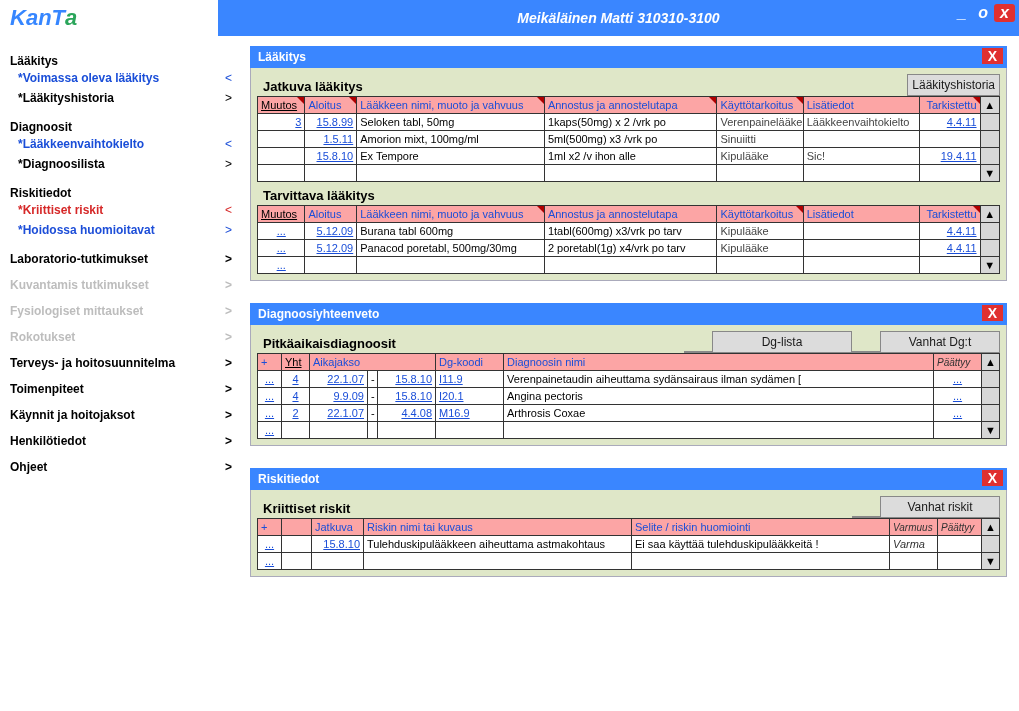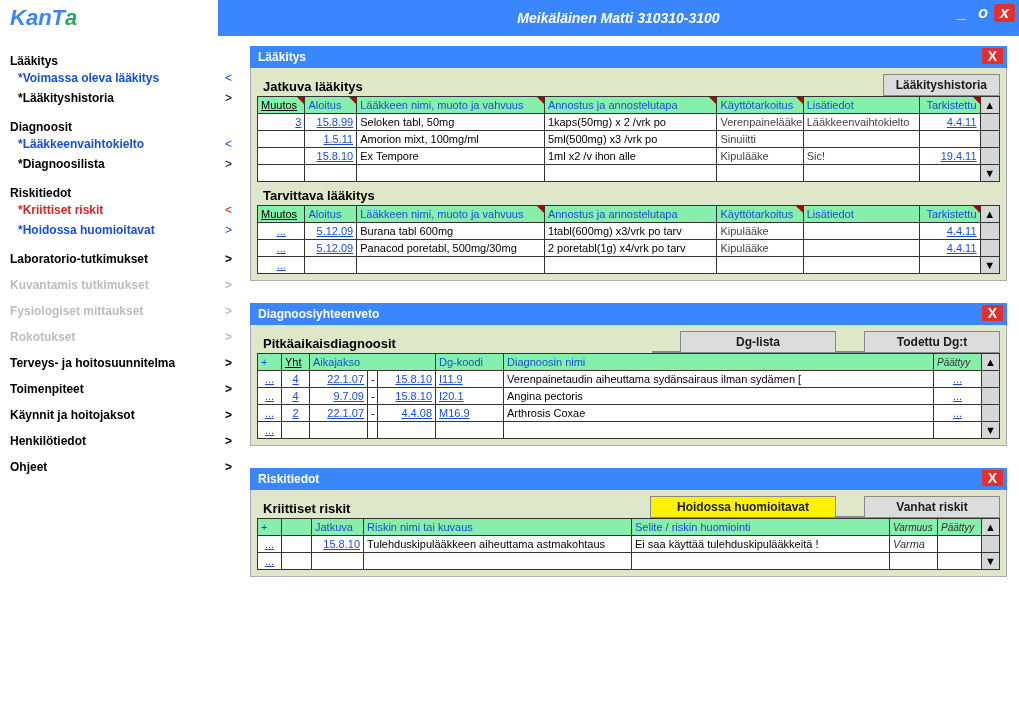--- a/index.html
+++ b/index.html
@@ -20,25 +20,25 @@
   .sb-item{display:flex;justify-content:space-between;padding:3px 10px 3px 8px}
   .sb-item .lbl{font-weight:bold}
   .c-black{color:#000}.c-blue{color:#1a4ed8}.c-red{color:#d62828}.c-orange{color:#1d4ed8}.c-dim{color:#bdbdbd}
   .content{flex:1;padding:10px 12px 16px 4px}
   .panel{margin-bottom:22px}
   .panel-head{background:#3a86ff;color:#fff;font-weight:bold;padding:4px 8px;position:relative}
   .panel-close{position:absolute;right:4px;top:2px;background:#e03030;color:#fff;font-weight:bold;padding:0 6px;font-size:14px;cursor:pointer}
   .panel-body{background:#dfe7c8;padding:6px;border:1px solid #aab;border-top:none}
   .section-row{display:flex;align-items:flex-end}
   .section-title{font-weight:bold;font-size:13px;padding:2px 6px;flex:1;background:#dfe7c8}
-  .section-tab{background:#dcdcdc;color:#1a1a1a;font-weight:bold;padding:3px 12px;border:1px solid #888}
+  .section-tab{background:#dcdcdc;color:#1a1a1a;font-weight:normal;padding:3px 4px;border:1px solid #888}
   .section-tab.yellow{background:#fff200}
   table.grid{border-collapse:collapse;width:100%;background:#fff;table-layout:fixed}
   table.grid th,table.grid td{border:1px solid #333;font-size:11px;padding:2px 3px;vertical-align:middle;white-space:nowrap;overflow:hidden;text-overflow:clip}
-  table.grid th{background:#86efac;color:#1a4ed8;font-weight:normal;text-align:left;position:relative}
+  table.grid th{background:#fca5a5;color:#1a4ed8;font-weight:normal;text-align:left;position:relative}
   table.grid th.scroll, table.grid td.scroll{background:#d7d7d7;text-align:center;font-weight:bold;color:#000;width:18px}
   table.grid th .dog{position:absolute;top:0;right:0;width:0;height:0;border-top:7px solid #b00000;border-left:7px solid transparent}
   .ul{color:#1a4ed8;text-decoration:underline;cursor:pointer}
   .ul-black{text-decoration:underline;cursor:pointer;color:#000}
   td.rt{text-align:right}
   td.ct{text-align:center}
   .it{font-style:italic;font-size:10px;color:#333}
   .subtxt{font-size:9px;color:#444}
 </style>
 </head>
@@ -295,21 +295,21 @@
         <div class="panel-head">
           <span>Diagnoosiyhteenveto</span>
           <span class="panel-close">X</span>
         </div>
         <div class="panel-body">
           <div class="section-row">
             <div class="section-title">Pitkäaikaisdiagnoosit</div>
             <div style="width:26px;border:1px solid #888;background:#dcdcdc"></div>
             <div class="section-tab" style="min-width:130px;text-align:center">Dg-lista</div>
             <div style="width:26px;border:1px solid #888;background:#dcdcdc"></div>
-            <div class="section-tab" style="min-width:110px;text-align:center">Todettu Dg:t</div>
+            <div class="section-tab" style="min-width:110px;text-align:center">Vanhat Dg:t</div>
           </div>
           <table class="grid">
             <colgroup>
               <col style="width:24px">
                 <col style="width:28px">
                 <col style="width:58px">
                 <col style="width:10px">
                 <col style="width:58px">
                 <col style="width:68px">
                 <col>
@@ -335,21 +335,21 @@
                   <td class="ct">-</td>
                   <td class="rt"><span class="ul">15.8.10</span></td>
                   <td><span class="ul">I11.9</span></td>
                   <td>Verenpainetaudin aiheuttama sydänsairaus ilman sydämen [</td>
                   <td class="ct"><span class="ul">...</span></td>
                   <td class="scroll"></td>
                 </tr>
                 <tr>
                   <td class="ct"><span class="ul">...</span></td>
                   <td class="ct"><span class="ul">4</span></td>
-                  <td class="rt"><span class="ul">9.7.09</span></td>
+                  <td class="rt"><span class="ul">9.9.09</span></td>
                   <td class="ct">-</td>
                   <td class="rt"><span class="ul">15.8.10</span></td>
                   <td><span class="ul">I20.1</span></td>
                   <td>Angina pectoris</td>
                   <td class="ct"><span class="ul">...</span></td>
                   <td class="scroll"></td>
                 </tr>
                 <tr>
                   <td class="ct"><span class="ul">...</span></td>
                   <td class="ct"><span class="ul">2</span></td>
@@ -378,21 +378,20 @@
       </div>
 
       <div class="panel">
         <div class="panel-head">
           <span>Riskitiedot</span>
           <span class="panel-close">X</span>
         </div>
         <div class="panel-body">
           <div class="section-row">
             <div class="section-title">Kriittiset riskit</div>
-            <div class="section-tab yellow" style="min-width:160px;text-align:center">Hoidossa huomioitavat</div>
             <div style="width:26px;border:1px solid #888;background:#dcdcdc"></div>
             <div class="section-tab" style="min-width:110px;text-align:center">Vanhat riskit</div>
           </div>
           <table class="grid">
             <colgroup>
               <col style="width:24px">
                 <col style="width:30px">
                 <col style="width:52px">
                 <col style="width:268px">
                 <col>

